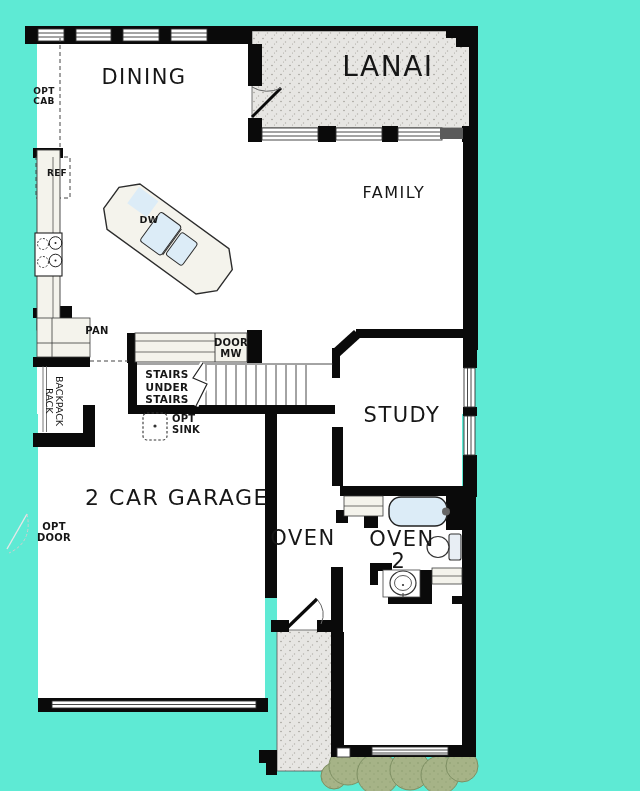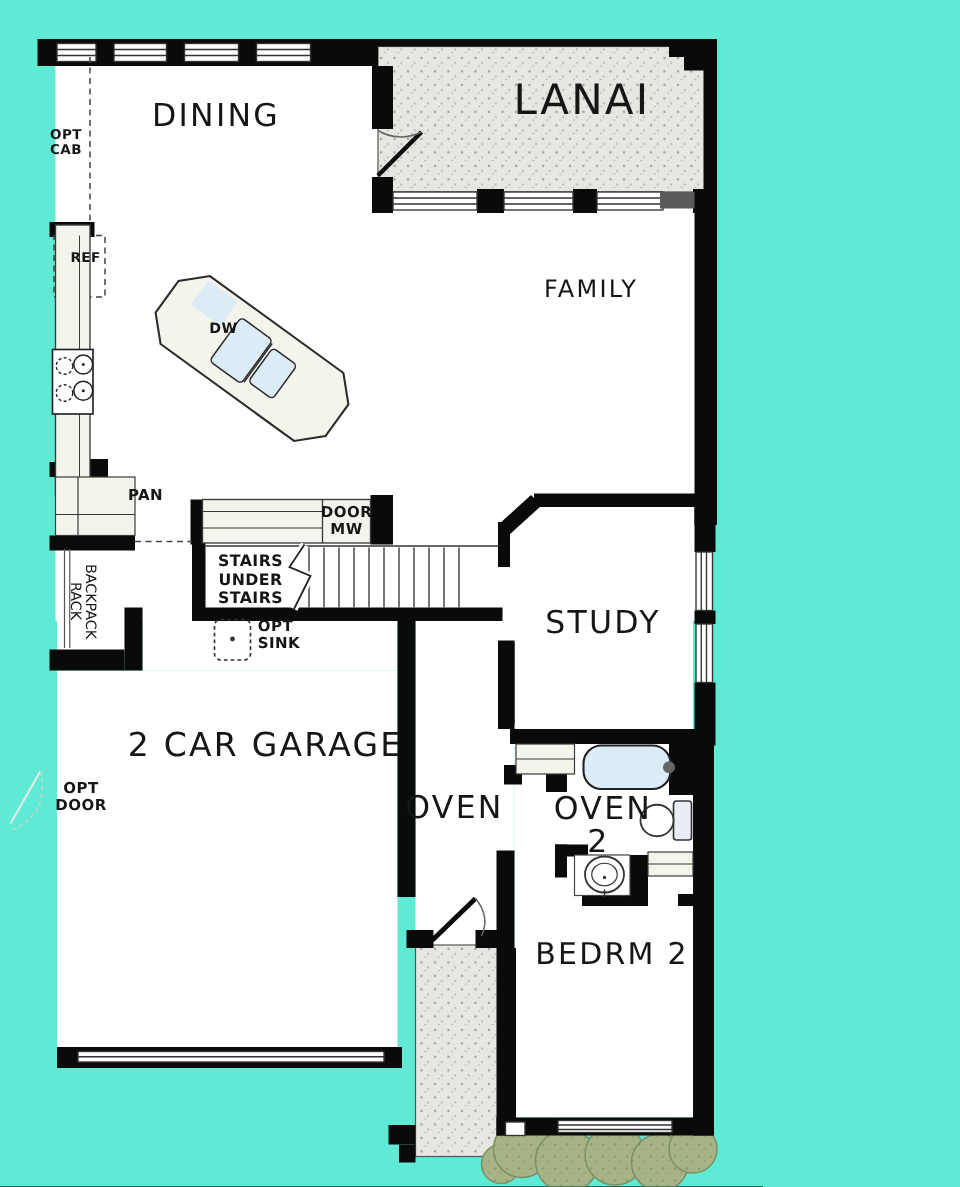--- a/index.html
+++ b/index.html
@@ -269,21 +269,20 @@
 </svg>
 
 <div class="label room" style="left:144px;top:78px;">DINING</div>
 <div class="label room" style="left:388px;top:67px;font-size:28px;">LANAI</div>
 <div class="label room" style="left:358px;top:193px;font-size:16px;margin-left:36px;">FAMILY</div>
 <div class="label room" style="left:402px;top:372px;margin-top:44px;">STUDY</div>
 <div class="label room" style="left:177px;top:498px;font-size:22px;">2 CAR GARAGE</div>
 <div class="label room" style="left:303px;top:539px;">OVEN</div>
 <div class="label room" style="left:402px;top:540px;">OVEN</div>
 <div class="label room" style="left:399px;top:562px;">2</div>
-<div class="label room" style="left:408px;top:636px;font-size:20px;">BEDRM 2</div>
 
 <div class="label small" style="left:44px;top:96px;font-size:9px;">
   <span>OPT</span>
   <span>CAB</span>
 </div>
 <div class="label small" style="left:57px;top:173px;font-size:9px;">REF</div>
 <div class="label small" style="left:149px;top:220px;">DW</div>
 <div class="label small" style="left:81px;top:331px;font-size:10px;padding-left:32px;">PAN</div>
 <div class="vlabel" style="left:44px;top:366px;height:70px;">
   <span>BACKPACK</span>

